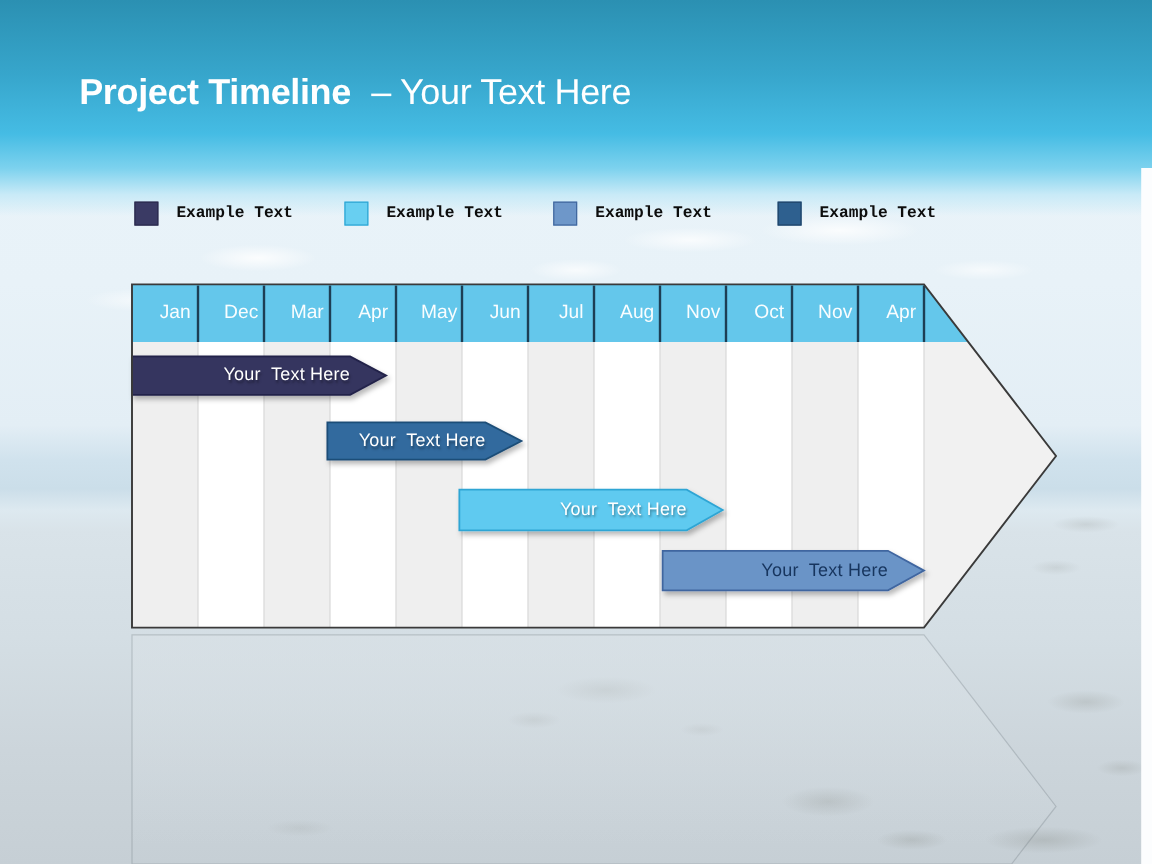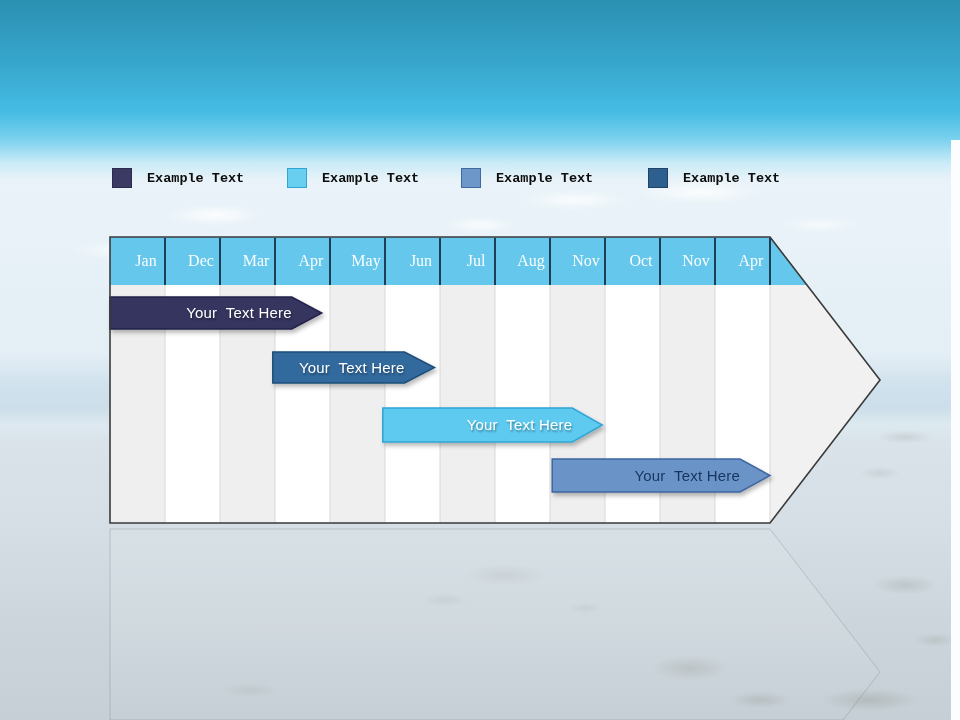--- a/index.html
+++ b/index.html
@@ -59,39 +59,43 @@
   .title .t-bold{font-weight:700;}
   .title .t-light{font-weight:400;margin-left:9px;}
   
   .legend-item{position:absolute;top:167px;height:22px;display:flex;align-items:center;}
   .legend-swatch{width:20px;height:20px;border:1.5px solid;box-sizing:border-box;flex:0 0 auto;}
   .legend-label{margin-left:15px;font-size:13.5px;font-weight:700;color:#0D0D0D;white-space:nowrap;font-family:Liberation Mono, monospace;}
   
   svg.tl{position:absolute;left:0;top:0;width:960px;height:720px;}
   .month-label{
     position:absolute;top:237px;height:48px;line-height:48px;width:72px;
-    text-align:center;color:rgba(255,255,255,.96);font-size:16px;font-family:Liberation Serif, serif;
+    text-align:center;color:rgba(255,255,255,.96);font-size:16px;
   }
   .bar-label{
     position:absolute;text-align:right;font-size:15px;letter-spacing:.2px;
     white-space:pre;pointer-events:none;
   }
   .bar-label.shadowed{text-shadow:1px 2px 2px rgba(0,0,0,.35);}
 </style>
 </head>
 <body>
 
 <div class="slide">
 
   <div class="bg-photo"></div>
   <div class="bg-clouds"></div>
   <div class="bg-marks"></div>
   <div class="bg-band"></div>
   <div class="photo-right-edge"></div>
 
+  <div class="title">
+    <span class="t-bold">Project Timeline</span>
+    <span class="t-light">– Your Text Here</span>
+  </div>
 
   <div id="legend">
       <div class="legend-item" style="left: 112px;">
         <span class="legend-swatch" style="background: rgb(58, 58, 100); border-color: rgb(43, 43, 78);"></span>
         <span class="legend-label">Example Text</span>
       </div>
       <div class="legend-item" style="left: 287px;">
         <span class="legend-swatch" style="background: rgb(104, 207, 241); border-color: rgb(47, 165, 212);"></span>
         <span class="legend-label">Example Text</span>
       </div>

